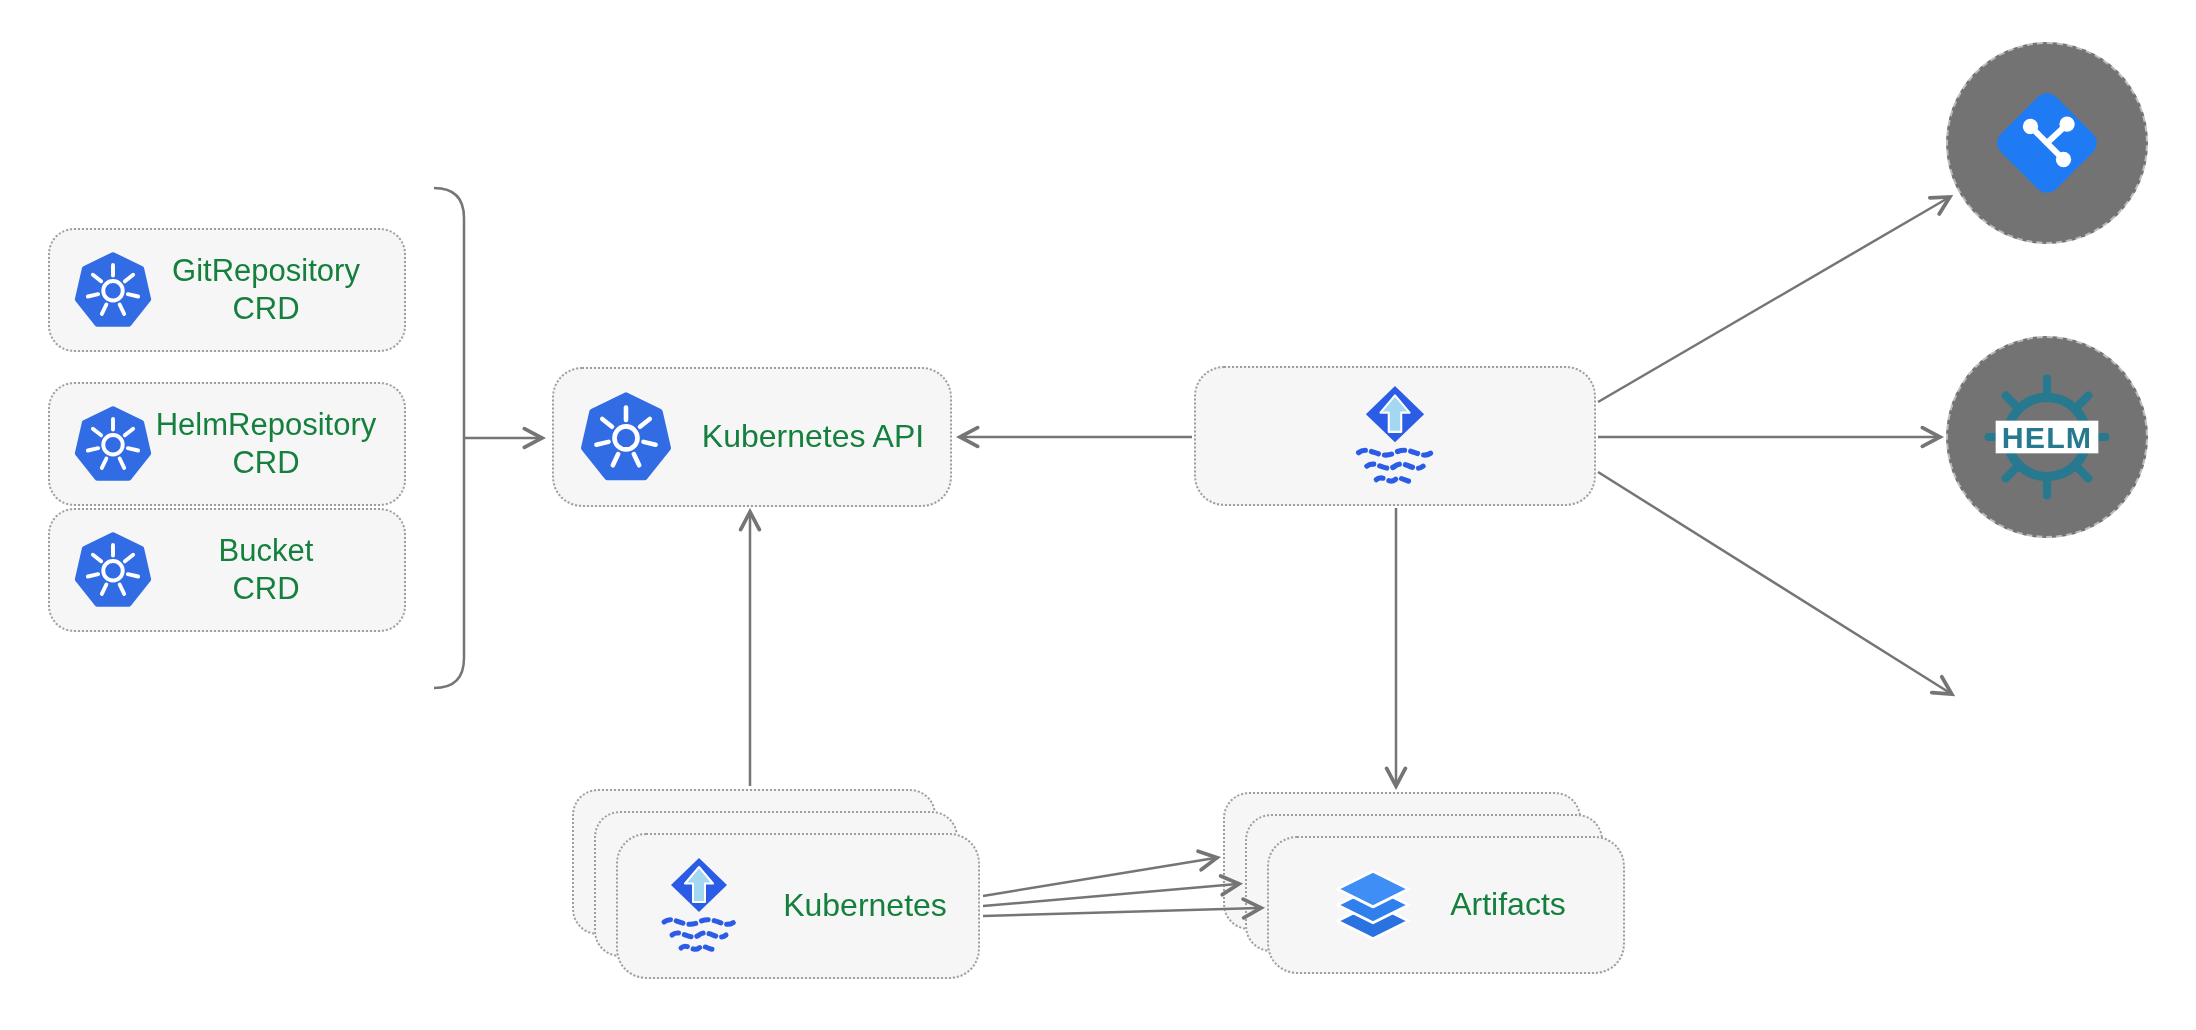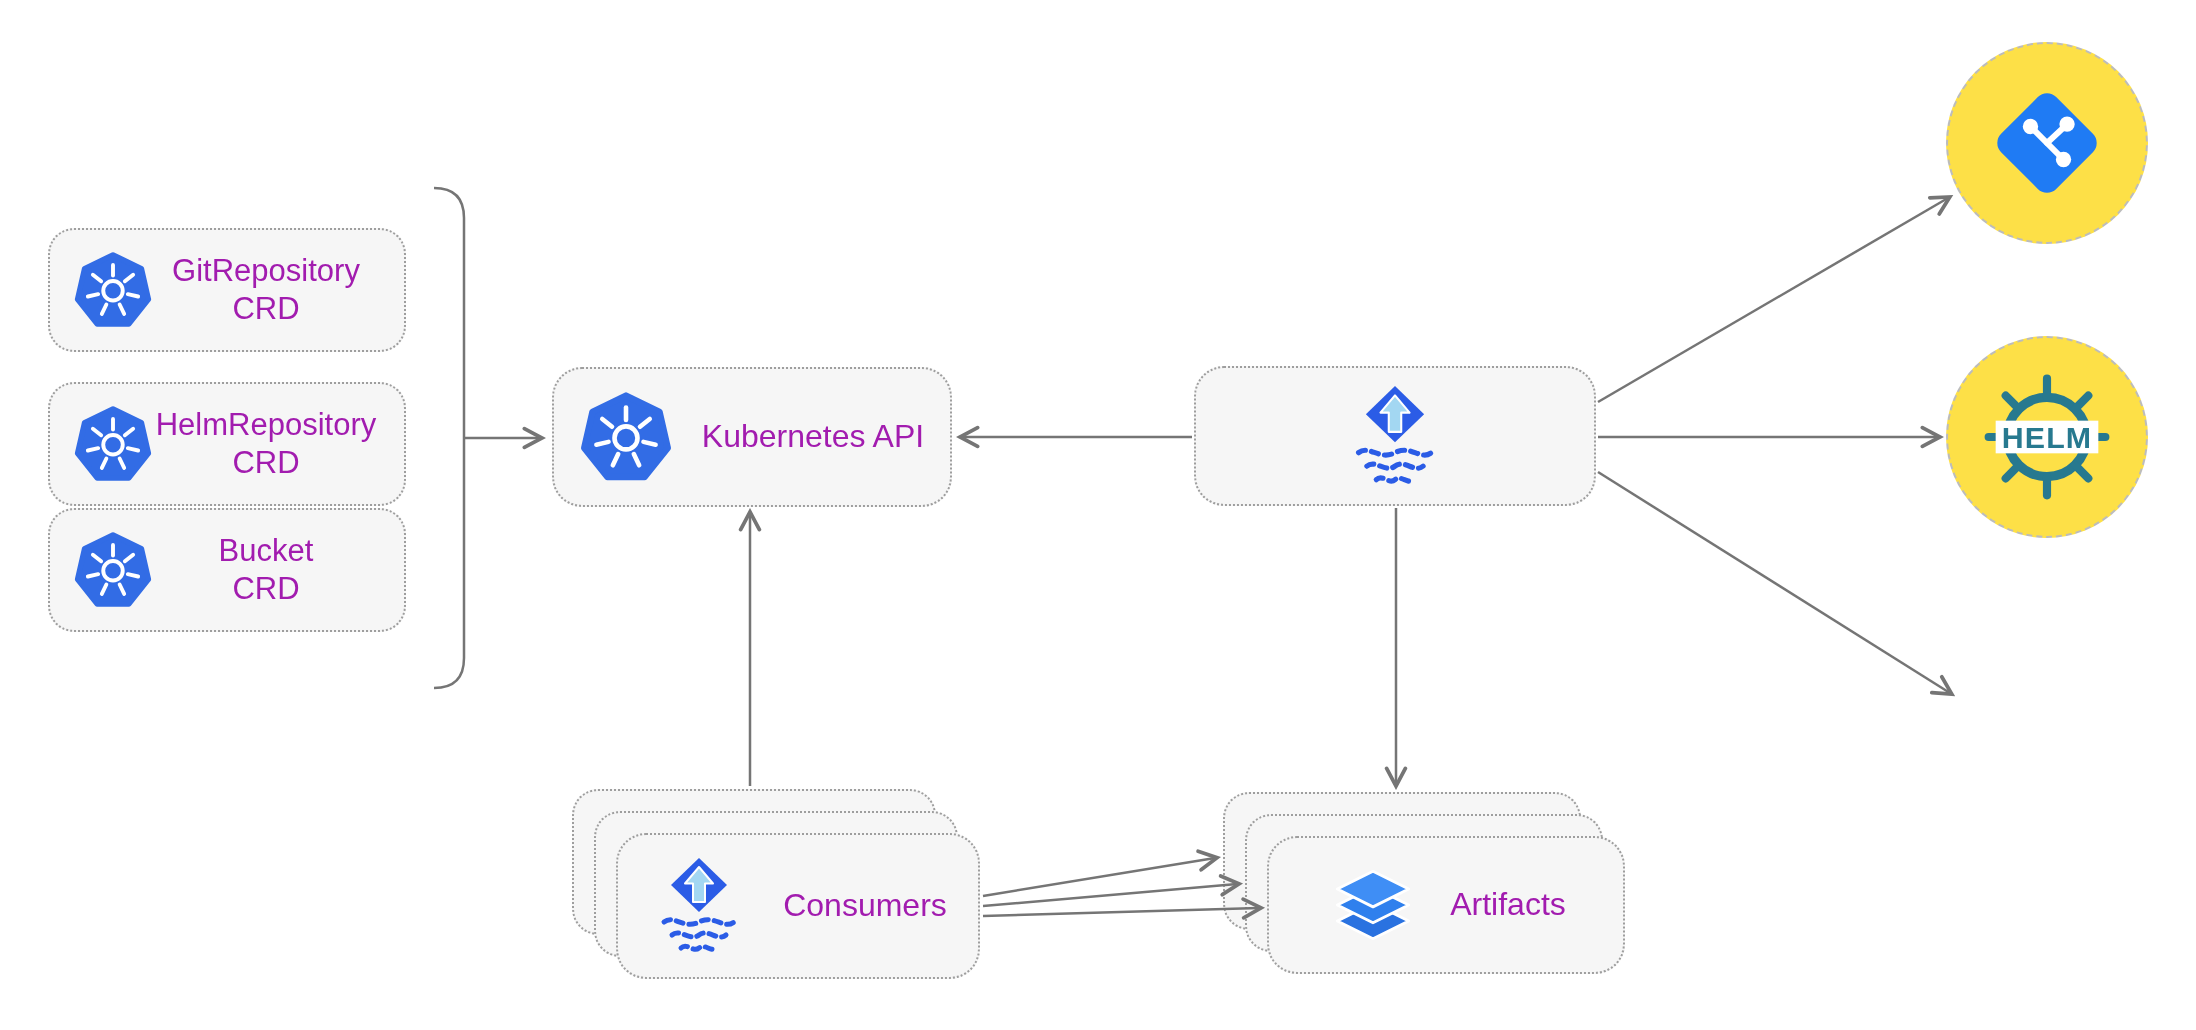--- a/index.html
+++ b/index.html
@@ -5,39 +5,39 @@
   * { margin: 0; padding: 0; box-sizing: border-box; }
   html, body { background: #ffffff; font-family: "Liberation Sans", sans-serif; }
   .canvas { position: relative; width: 2196px; height: 1030px; background: #ffffff; overflow: hidden; }
 
   .node {
     position: absolute;
     background: #f6f6f6;
     border: 2px dotted #9e9e9e;
     display: flex;
     align-items: center;
-    color: #a21caf;
+    color: #15803d;
   }
   .crd { left: 48px; width: 358px; height: 124px; border-radius: 26px; padding: 0 24px; }
   .crd .txt { flex: 1; text-align: center; font-size: 31px; line-height: 1.22; font-weight: 400; }
 
   .bignode { border-radius: 30px; justify-content: center; gap: 30px; padding: 0 24px; }
   .bignode .txt { font-size: 32px; line-height: 1.22; text-align: center; }
 
   .ghost {
     position: absolute;
     background: #f6f6f6;
     border: 2px dotted #9e9e9e;
     border-radius: 26px;
   }
 
   .circle {
     position: absolute;
     width: 202px; height: 202px;
-    background: #fde047;
+    background: #737373;
     border: 2.5px dashed #bcbcbc;
     border-radius: 50%;
     display: flex; align-items: center; justify-content: center;
   }
 
   .icon { display: block; flex: none; }
 
   .connector-layer {
     position: absolute; inset: 0;
     width: 2196px; height: 1030px;
@@ -140,21 +140,21 @@
         <use href="#sym-flux"></use>
       </svg>
   </div>
 
   <div class="ghost" style="left:572px; top:789px; width:364px; height:146px;"></div>
   <div class="ghost" style="left:594px; top:811px; width:364px; height:146px;"></div>
   <div class="node bignode" style="left:616px; top:833px; width:364px; height:146px; gap:34px;">
     <svg class="icon" width="100" height="100">
         <use href="#sym-flux"></use>
       </svg>
-    <div class="txt">Consumers</div>
+    <div class="txt">Kubernetes</div>
   </div>
 
   <div class="ghost" style="left:1223px; top:792px; width:358px; height:138px;"></div>
   <div class="ghost" style="left:1245px; top:814px; width:358px; height:138px;"></div>
   <div class="node bignode" style="left:1267px; top:836px; width:358px; height:138px; ">
     <svg class="icon" width="94" height="94">
         <use href="#sym-layers"></use>
       </svg>
     <div class="txt">Artifacts</div>
   </div>

